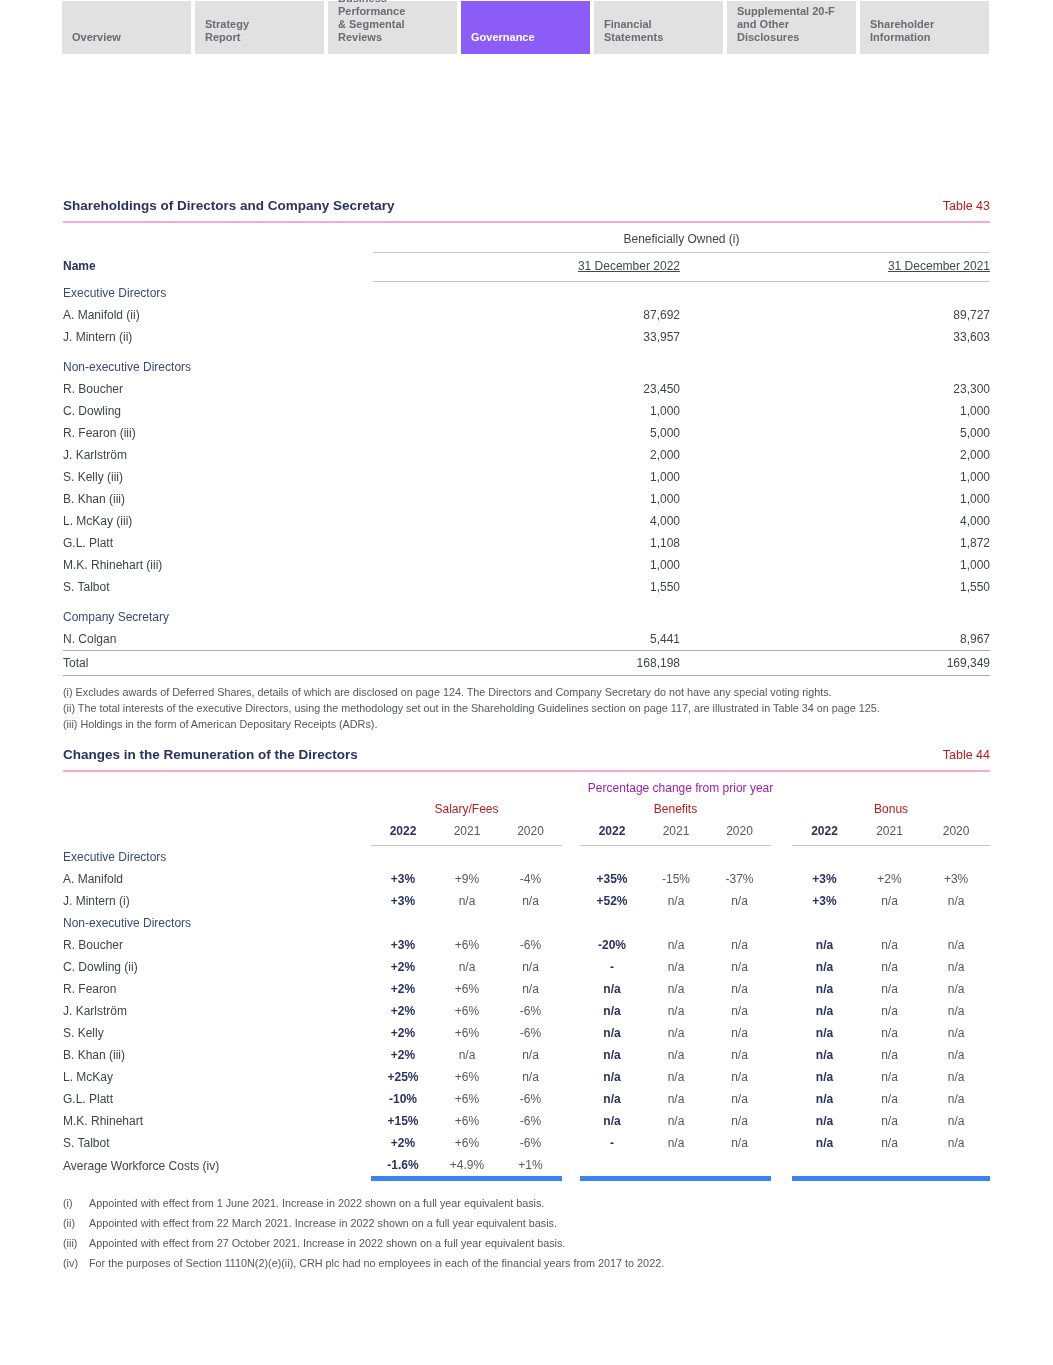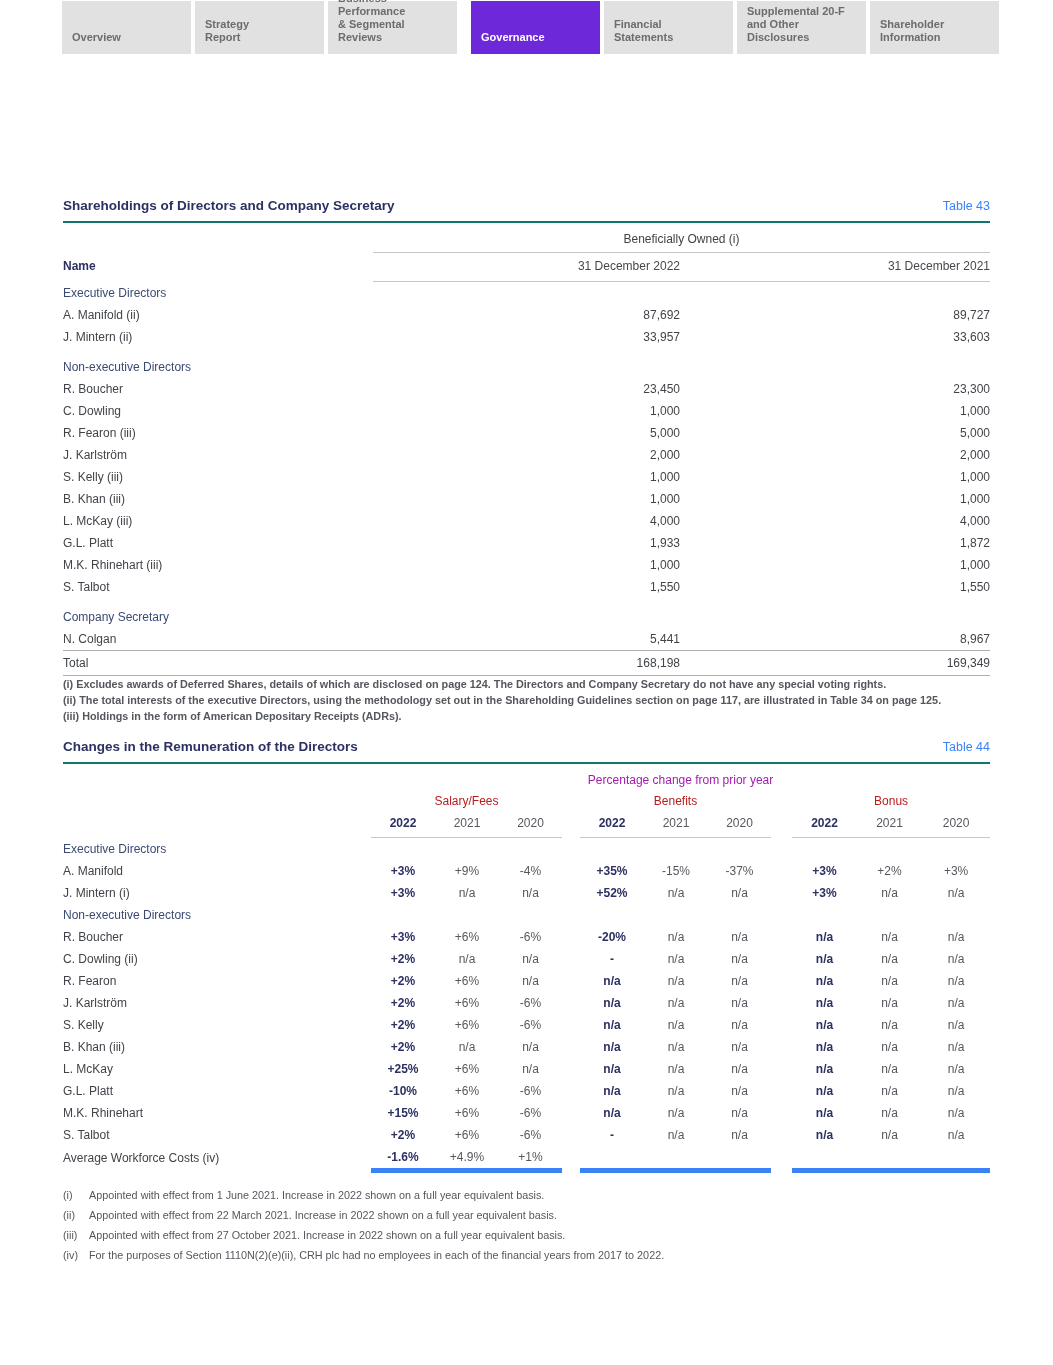--- a/index.html
+++ b/index.html
@@ -17,39 +17,39 @@
     display:flex; align-items:flex-end;
     padding:0 8px 10px 10px; white-space:pre-line; cursor:pointer;
   }
   .tab.active { background:#0076bf; color:#ffffff; }
 
   
   .content { position:absolute; left:63px; top:197px; width:927px; color:#404449; }
 
   .title-row {
     display:flex; justify-content:space-between; align-items:flex-end;
-    padding-bottom:7px; border-bottom:2px solid #0f766e;gap:32px;
+    padding-bottom:7px; border-bottom:2px solid #f9a8d4;gap:32px;
   }
   .title { font-size:13.5px; font-weight:bold; color:#2c3162; line-height:17px; }
-  .table-label { font-size:12.5px; color:#3b82f6; line-height:16px; }
+  .table-label { font-size:12.5px; color:#b91c1c; line-height:16px; }
 
   table { border-collapse:collapse; table-layout:fixed; width:927px; font-size:12px; }
   td { overflow:hidden; }
 
   
   #table43 .bo-cell { text-align:center; padding:9px 0 6px; border-bottom:1px solid #c6c6c6; color:#404449; }
   #table43 .name-h  { font-weight:bold; color:#2c3162; padding:6px 0 8px;margin-left:8px; }
-  #table43 .date-h  { text-align:right; padding:6px 0 8px; border-bottom:1px solid #c6c6c6; color:#44484e; }
+  #table43 .date-h  { text-align:right; padding:6px 0 8px; border-bottom:1px solid #c6c6c6; color:#44484e;text-decoration:underline; }
   #table43 tbody td { padding:4px 0; line-height:14px; }
   #table43 .num { text-align:right; }
   #table43 tr.sec td { color:#3c4a73; }
   #table43 tr.spacer td { padding:0; height:8px; line-height:8px; font-size:1px; }
   #table43 tr.total td { border-top:1px solid #adadad; border-bottom:1px solid #adadad; padding:5px 0; }
 
-  .notes43 { margin-top:0;font-weight:bold; }
+  .notes43 { margin-top:8px; }
   .notes43 .fnote { font-size:10.8px; line-height:16px; color:#54575c; }
 
   
   .sec2 { margin-top:14px; }
   #table44 .pct-h { text-align:center; padding:9px 0 3px; color:#a21caf; }
   #table44 .grp-h { text-align:center; padding:4px 0; color:#b91c1c; }
   #table44 .yr    { text-align:center; padding:4px 0 7px; border-bottom:1px solid #c6c6c6; color:#55585d; }
   #table44 .yr.y22 { font-weight:bold; color:#2c3162; }
   #table44 tbody td { padding:4px 0; line-height:14px; }
   #table44 .val { text-align:center; color:#55585d; }
@@ -65,21 +65,21 @@
 <body>
 
 <div class="page">
 
   <nav class="tabbar" id="tabbar">
       <div class="tab">Overview</div>
       <div class="tab">Strategy
 Report</div>
       <div class="tab">Business Performance
 &amp; Segmental Reviews</div>
-      <div class="tab active" style="background: #6d28d9; margin-left: 10px;">Governance</div>
+      <div class="tab active" style="background: #8b5cf6;">Governance</div>
       <div class="tab">Financial
 Statements</div>
       <div class="tab">Supplemental 20-F
 and Other Disclosures</div>
       <div class="tab">Shareholder
 Information</div>
     </nav>
 
   <main class="content">
 
@@ -156,21 +156,21 @@
               <td class="num">1,000</td>
               <td class="num">1,000</td>
             </tr>
             <tr>
               <td>L. McKay (iii)</td>
               <td class="num">4,000</td>
               <td class="num">4,000</td>
             </tr>
             <tr>
               <td>G.L. Platt</td>
-              <td class="num">1,933</td>
+              <td class="num">1,108</td>
               <td class="num">1,872</td>
             </tr>
             <tr>
               <td>M.K. Rhinehart (iii)</td>
               <td class="num">1,000</td>
               <td class="num">1,000</td>
             </tr>
             <tr>
               <td>S. Talbot</td>
               <td class="num">1,550</td>

